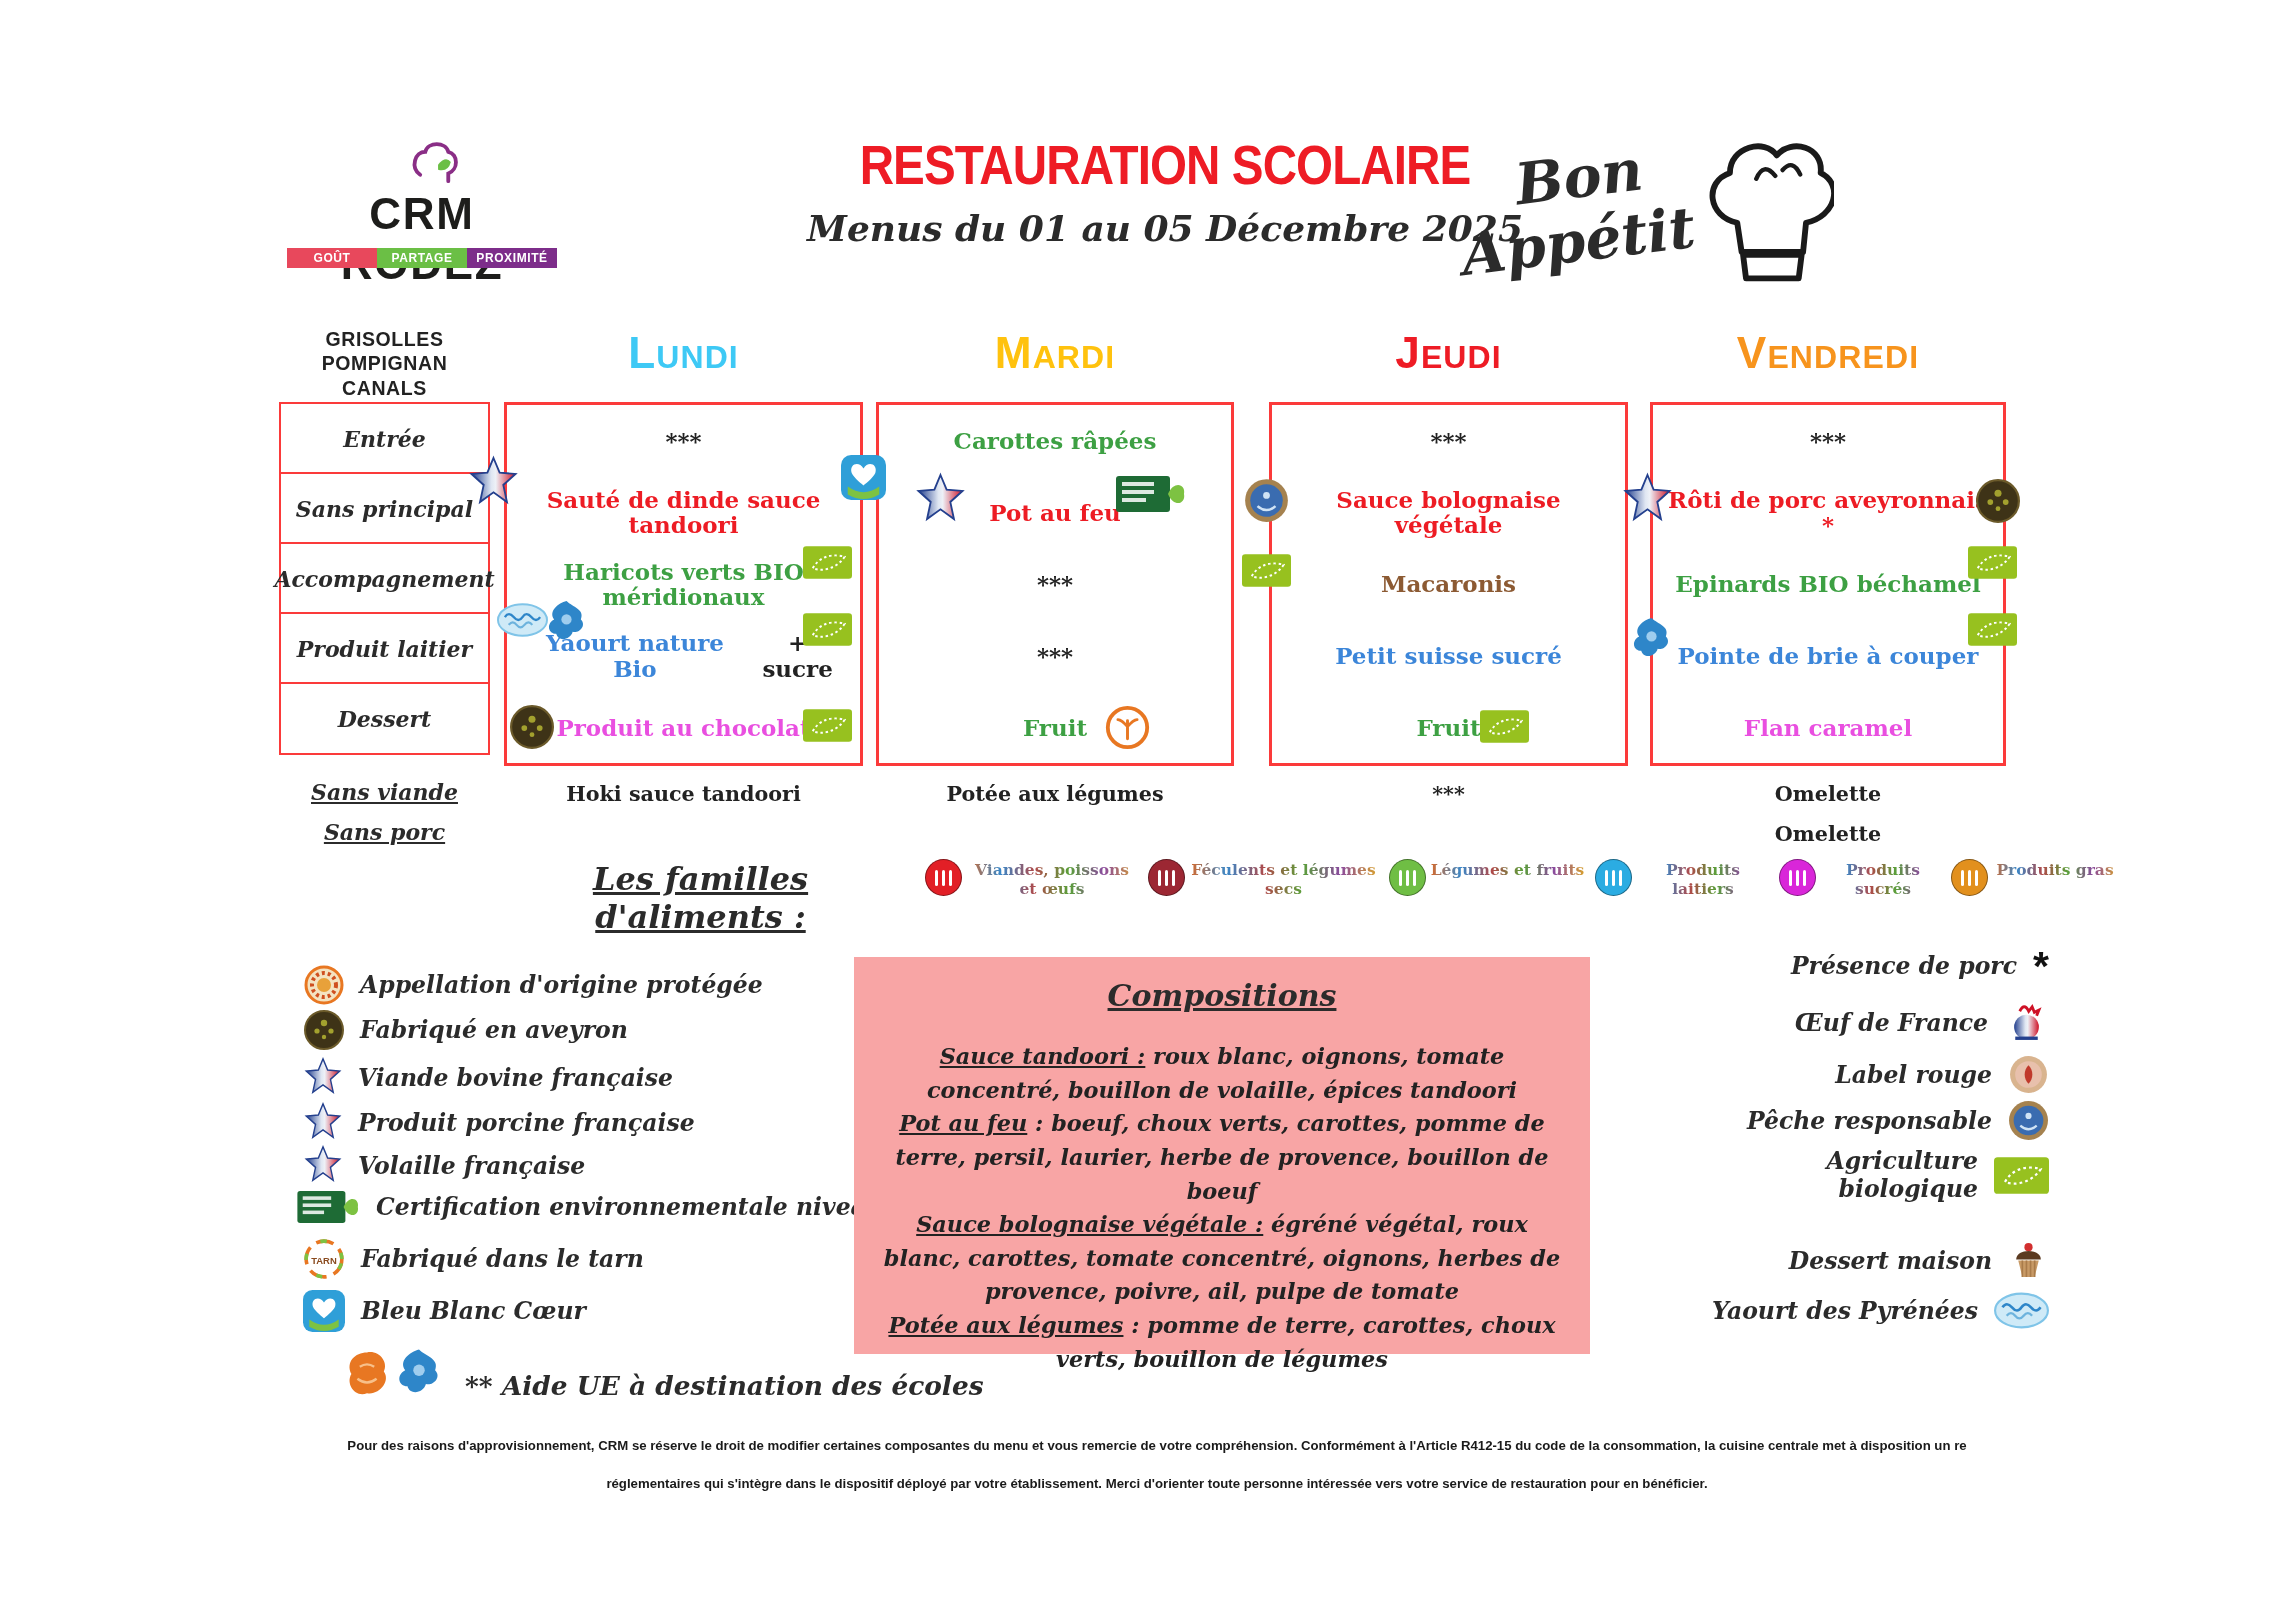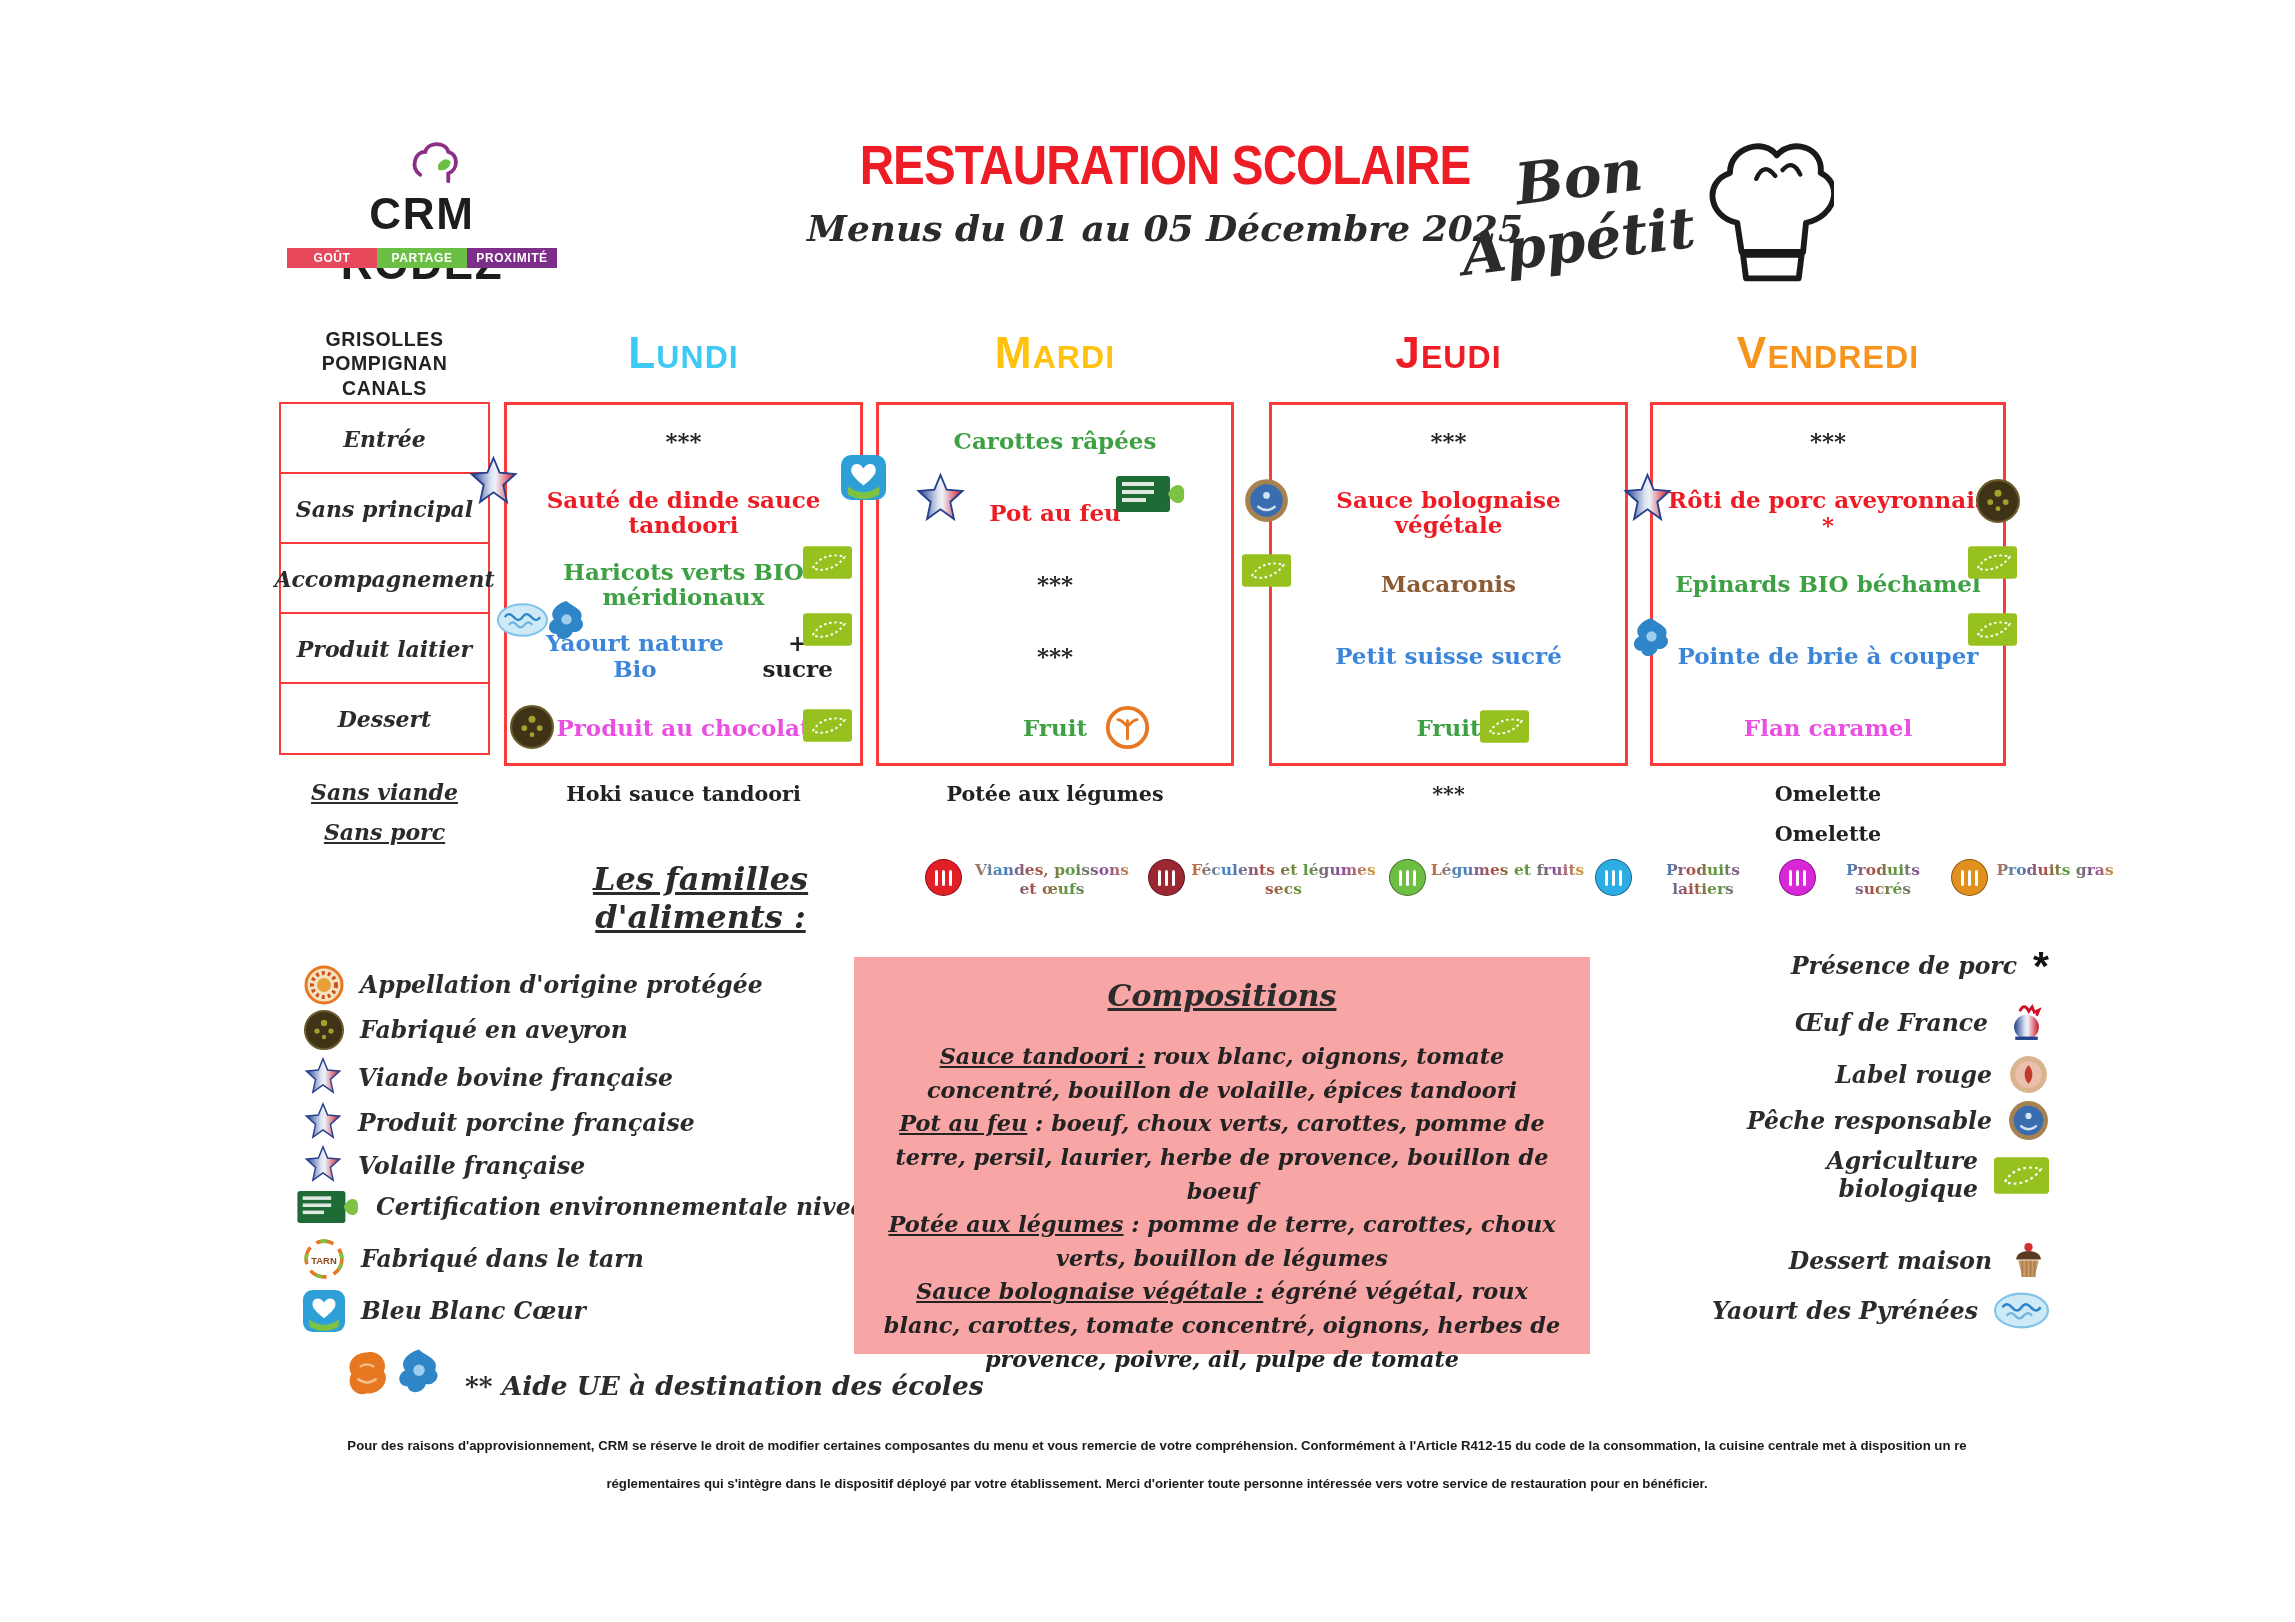--- a/index.html
+++ b/index.html
@@ -479,22 +479,22 @@
         <path d="M20 2 C26 8 38 10 34 20 C40 26 32 34 26 32 C24 40 12 42 10 34 C2 34 0 24 8 20 C2 12 12 4 20 2 Z" fill="#2e86c9"></path>
         <circle cx="20" cy="20" r="5" fill="#9fcdee"></circle>
       </svg>
   </div>
   <div class="abs script note-script" style="left:465px;top:1370px;">** Aide UE à destination des écoles</div>
 
   <div class="abs compo" style="left:854px;top:957px;width:736px;height:397px;">
     <div class="script compo-title">Compositions</div>
     <div class="compo-item"><span class="name">Sauce tandoori :</span><span> roux blanc, oignons, tomate concentré, bouillon de volaille, épices tandoori</span></div>
     <div class="compo-item"><span class="name">Pot au feu</span><span> : boeuf, choux verts, carottes, pomme de terre, persil, laurier, herbe de provence, bouillon de boeuf</span></div>
+    <div class="compo-item"><span class="name">Sauce bolognaise végétale :</span><span> égréné végétal, roux blanc, carottes, tomate concentré, oignons, herbes de provence, poivre, ail, pulpe de tomate</span></div>
     <div class="compo-item"><span class="name">Potée aux légumes</span><span> : pomme de terre, carottes, choux verts, bouillon de légumes</span></div>
-    <div class="compo-item"><span class="name">Sauce bolognaise végétale :</span><span> égréné végétal, roux blanc, carottes, tomate concentré, oignons, herbes de provence, poivre, ail, pulpe de tomate</span></div>
   </div>
 
   <div class="leg-row" style="left:1710px;top:950px;width:339px;justify-content:flex-end;">
     <span class="script leg-right-label">Présence de porc</span>
     <span class="asterisk">*</span>
   </div>
   <div class="leg-row" style="left:1710px;top:1000px;width:339px;justify-content:flex-end;">
     <span class="script leg-right-label">Œuf de France</span>
     <span>
         <svg viewBox="0 0 40 40" width="45" height="45">

